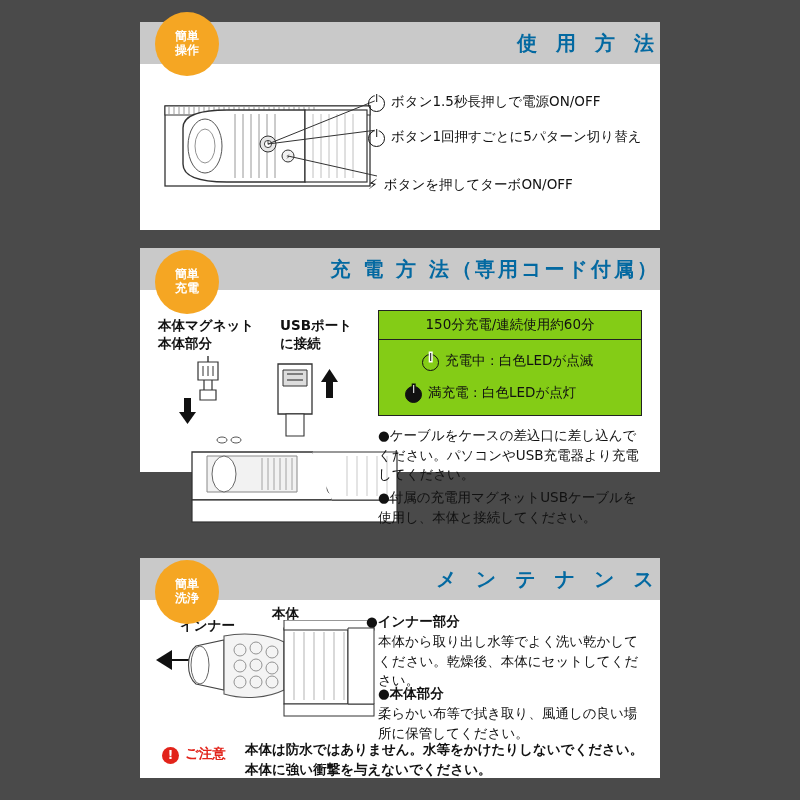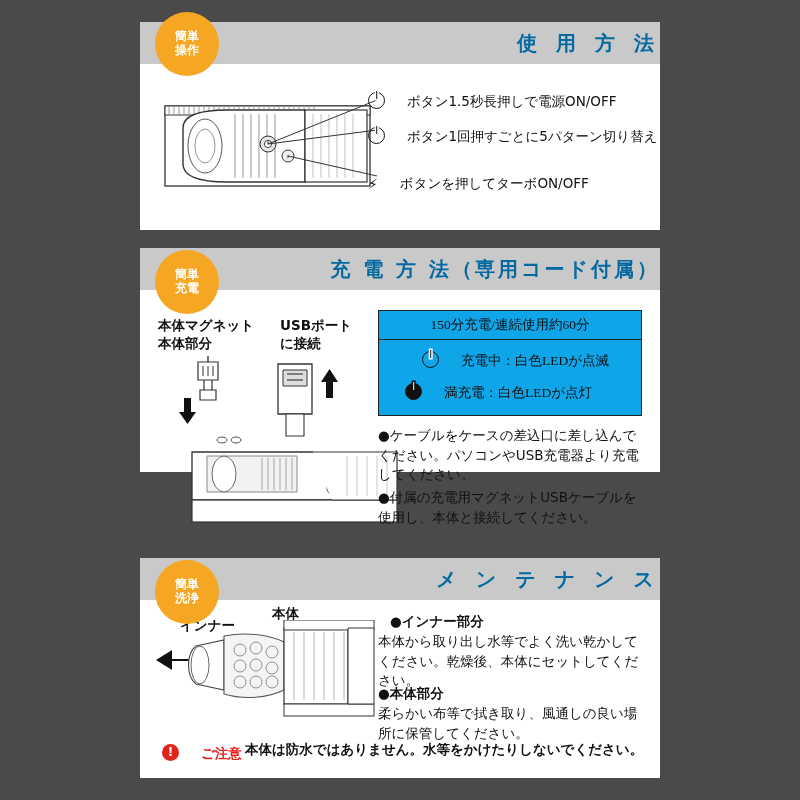--- a/index.html
+++ b/index.html
@@ -47,40 +47,40 @@
   }
   #badge-1{top:12px;}
   #badge-2{top:250px;}
   #badge-3{top:560px;}
   .badge span{display:block;}
 
   
   .t{position:absolute;font-size:13.5px;color:#111;line-height:1.45;}
   .bold{font-weight:bold;}
 
-  .bullet-line{display:flex;align-items:flex-start;gap:22px;}
+  .bullet-line{display:flex;align-items:flex-end;gap:6px;}
 
   
   .pwr{
     display:inline-block;width:15px;height:15px;border-radius:50%;
     border:1.6px solid #111;position:relative;flex:0 0 auto;
   }
   .pwr::after{
     content:"";position:absolute;left:50%;top:-2px;width:1.6px;height:8px;
     background:#111;transform:translateX(-50%);
     box-shadow:0 0 0 1.5px #fff;
   }
   .pwr.filled{background:#111;}
   .pwr.filled::after{background:#fff;box-shadow:0 0 0 1.5px #111;}
 
   .bolt{font-size:14px;color:#111;}
 
   
   .spec-box{
-    position:absolute;border:1.5px solid #222;background:#0ea5e9;font-family:Liberation Serif, serif;
+    position:absolute;border:1.5px solid #222;background:#84cc16;
   }
   .spec-head{
     position:absolute;left:0;top:0;width:100%;height:28px;
     border-bottom:1.5px solid #222;
     display:flex;align-items:center;justify-content:center;
     font-size:13.5px;color:#111;
   }
 
   
   .warn{
@@ -312,31 +312,32 @@
         <line x1="166" y1="12" x2="166" y2="80"></line>
           <line x1="176" y1="12" x2="176" y2="80"></line>
         <line x1="186" y1="12" x2="186" y2="80"></line>
           <line x1="196" y1="12" x2="196" y2="80"></line>
       </g>
       <rect x="136" y="0" width="90" height="10" fill="#fff" stroke="#333" stroke-width="1"></rect>
       <rect x="136" y="84" width="90" height="12" fill="#fff" stroke="#333" stroke-width="1"></rect>
       <path d="M200 8 L226 8 L226 84 L200 84 Z" fill="#fff" stroke="#333" stroke-width="1"></path>
     </svg>
 
-    <div class="t bold" style="left:250px;top:54px;text-align:right;">●インナー部分</div>
+    <div class="t bold" style="left:226px;top:54px;text-align:right;">●インナー部分</div>
     <div class="t" style="left:238px;top:74px;width:268px;">本体から取り出し水等でよく洗い乾かしてください。乾燥後、本体にセットしてください。</div>
 
     <div class="t bold" style="left:238px;top:126px;">●本体部分</div>
     <div class="t" style="left:238px;top:146px;width:268px;">柔らかい布等で拭き取り、風通しの良い場所に保管してください。</div>
 
     <div class="t bullet-line" style="left:22px;top:186px;">
       <span class="warn">!</span>
       <span class="red">ご注意</span>
     </div>
     <div class="t bold" style="left:105px;top:182px;width:400px;">本体は防水ではありません。水等をかけたりしないでください。</div>
+    <div class="t bold" style="left:105px;top:202px;width:400px;">本体に強い衝撃を与えないでください。</div>
   </div>
 
   <div class="badge" id="badge-3">
     <span>簡単</span>
     <span>洗浄</span>
   </div>
 
 </div>
 
 </body></html>

